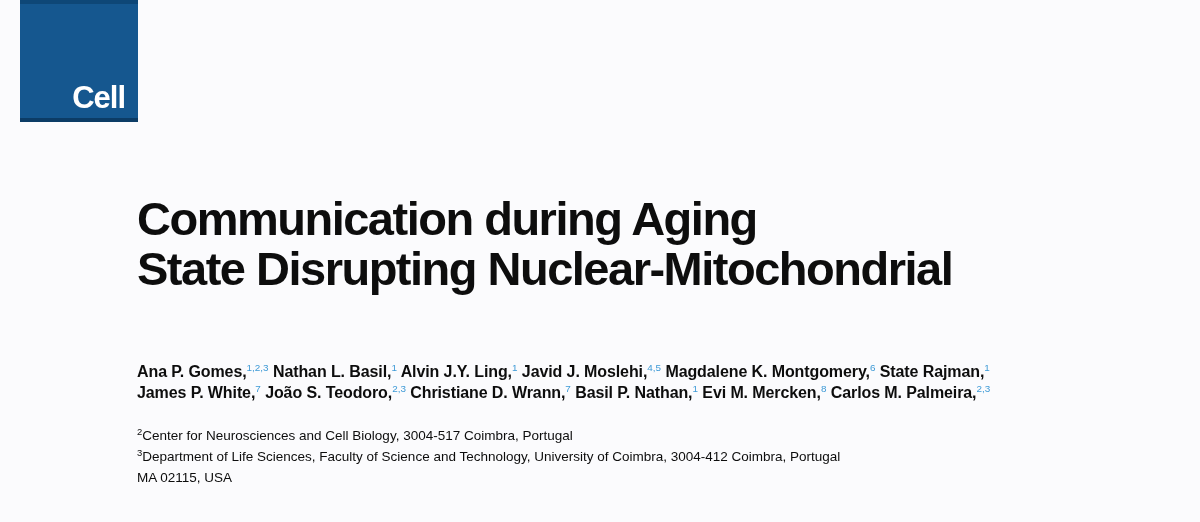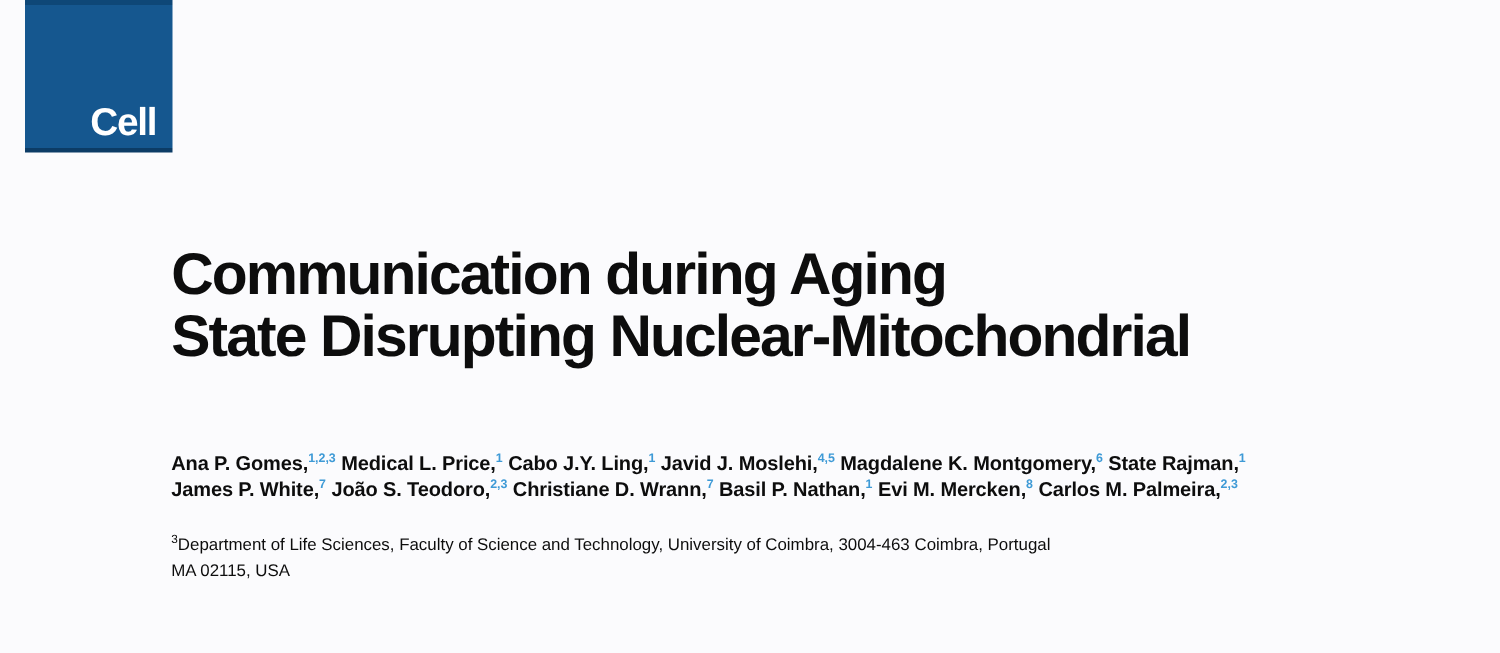--- a/index.html
+++ b/index.html
@@ -38,21 +38,21 @@
     font-size:55%;font-weight:700;color:var(--ink);
     position:relative;top:-2px;vertical-align:super;line-height:0;letter-spacing:0;
   }
   
   .authors{
     position:absolute;left:117px;top:361px;width:1020px;
     font-size:16px;font-weight:700;line-height:21px;letter-spacing:-0.1px;
     color:var(--ink);white-space:nowrap;
   }
   sup.asup{
-    color:var(--sup-blue);font-weight:700;font-size:62%;
+    color:var(--sup-blue);font-weight:400;font-size:62%;
     vertical-align:super;line-height:0;letter-spacing:0;
   }
   
   .affiliations{
     position:absolute;left:117px;top:425px;width:1040px;
     font-size:13.5px;font-weight:400;line-height:21px;
     color:var(--ink);white-space:nowrap;
   }
   sup.fsup{
     color:var(--ink);font-weight:400;font-size:70%;
@@ -67,22 +67,23 @@
   <div class="logo">
     <span class="logo-text">Cell</span>
   </div>
 
   <div class="title">
       <div><span>Communication during Aging</span></div>
       <div><span>State Disrupting Nuclear-Mitochondrial</span></div>
     </div>
 
   <div class="authors">
-      <div><span>Ana P. Gomes,</span><sup class="asup">1,2,3</sup><span> Medical L. Price,</span><sup class="asup">1</sup><span> Cabo J.Y. Ling,</span><sup class="asup">1</sup><span> Javid J. Moslehi,</span><sup class="asup">4,5</sup><span> Magdalene K. Montgomery,</span><sup class="asup">6</sup><span> State Rajman,</span><sup class="asup">1</sup></div>
+      <div><span>Ana P. Gomes,</span><sup class="asup">1,2,3</sup><span> Nathan L. Basil,</span><sup class="asup">1</sup><span> Alvin J.Y. Ling,</span><sup class="asup">1</sup><span> Javid J. Moslehi,</span><sup class="asup">4,5</sup><span> Magdalene K. Montgomery,</span><sup class="asup">6</sup><span> State Rajman,</span><sup class="asup">1</sup></div>
       <div><span>James P. White,</span><sup class="asup">7</sup><span> João S. Teodoro,</span><sup class="asup">2,3</sup><span> Christiane D. Wrann,</span><sup class="asup">7</sup><span> Basil P. Nathan,</span><sup class="asup">1</sup><span> Evi M. Mercken,</span><sup class="asup">8</sup><span> Carlos M. Palmeira,</span><sup class="asup">2,3</sup></div>
     </div>
 
   <div class="affiliations">
-      <div><sup class="fsup">3</sup><span>Department of Life Sciences, Faculty of Science and Technology, University of Coimbra, 3004-463 Coimbra, Portugal</span></div>
+      <div><sup class="fsup">2</sup><span>Center for Neurosciences and Cell Biology, 3004-517 Coimbra, Portugal</span></div>
+      <div><sup class="fsup">3</sup><span>Department of Life Sciences, Faculty of Science and Technology, University of Coimbra, 3004-412 Coimbra, Portugal</span></div>
       <div><span>MA 02115, USA</span></div>
     </div>
 
 </div>
 
 </body></html>

